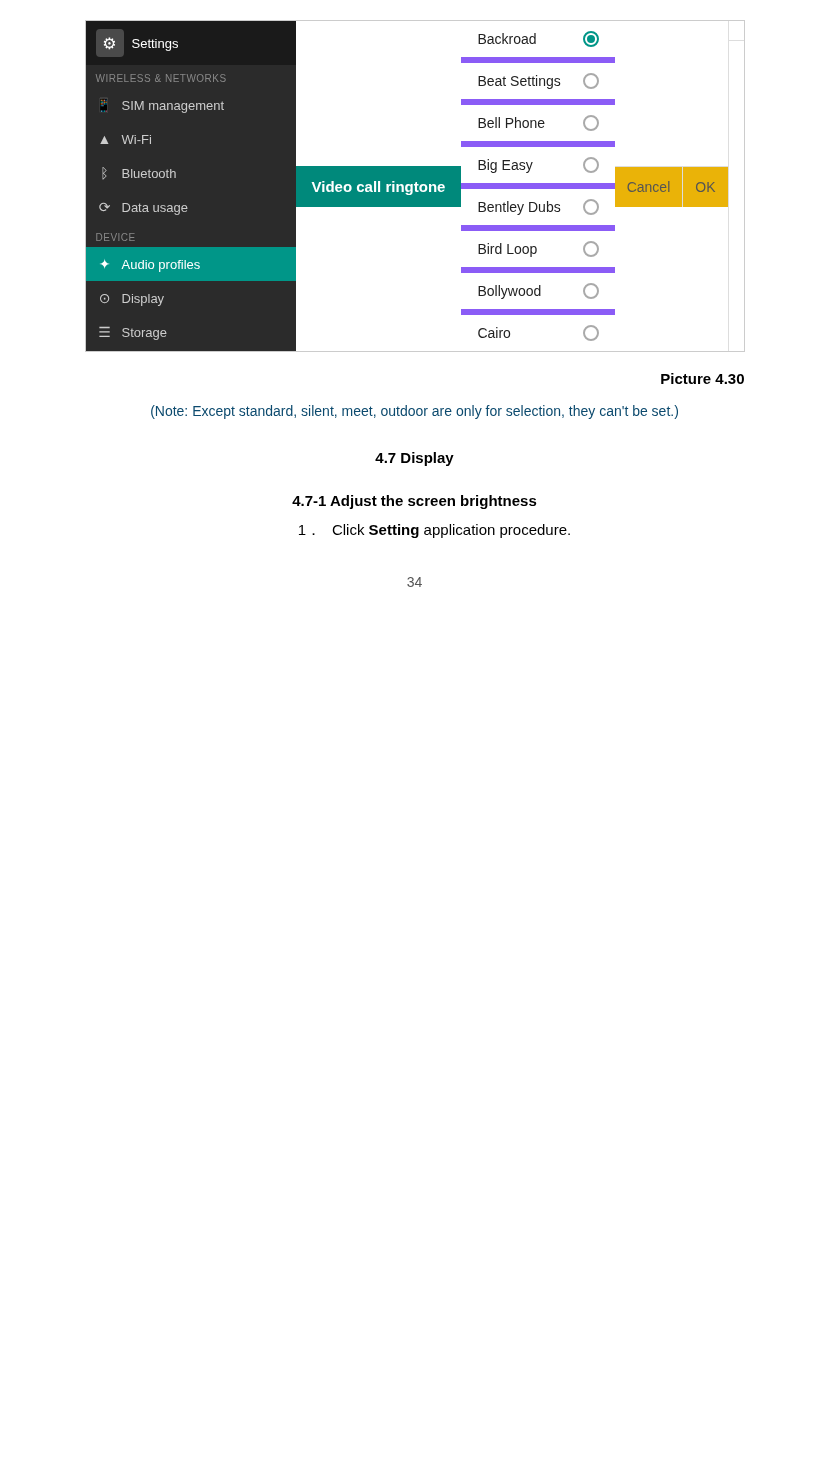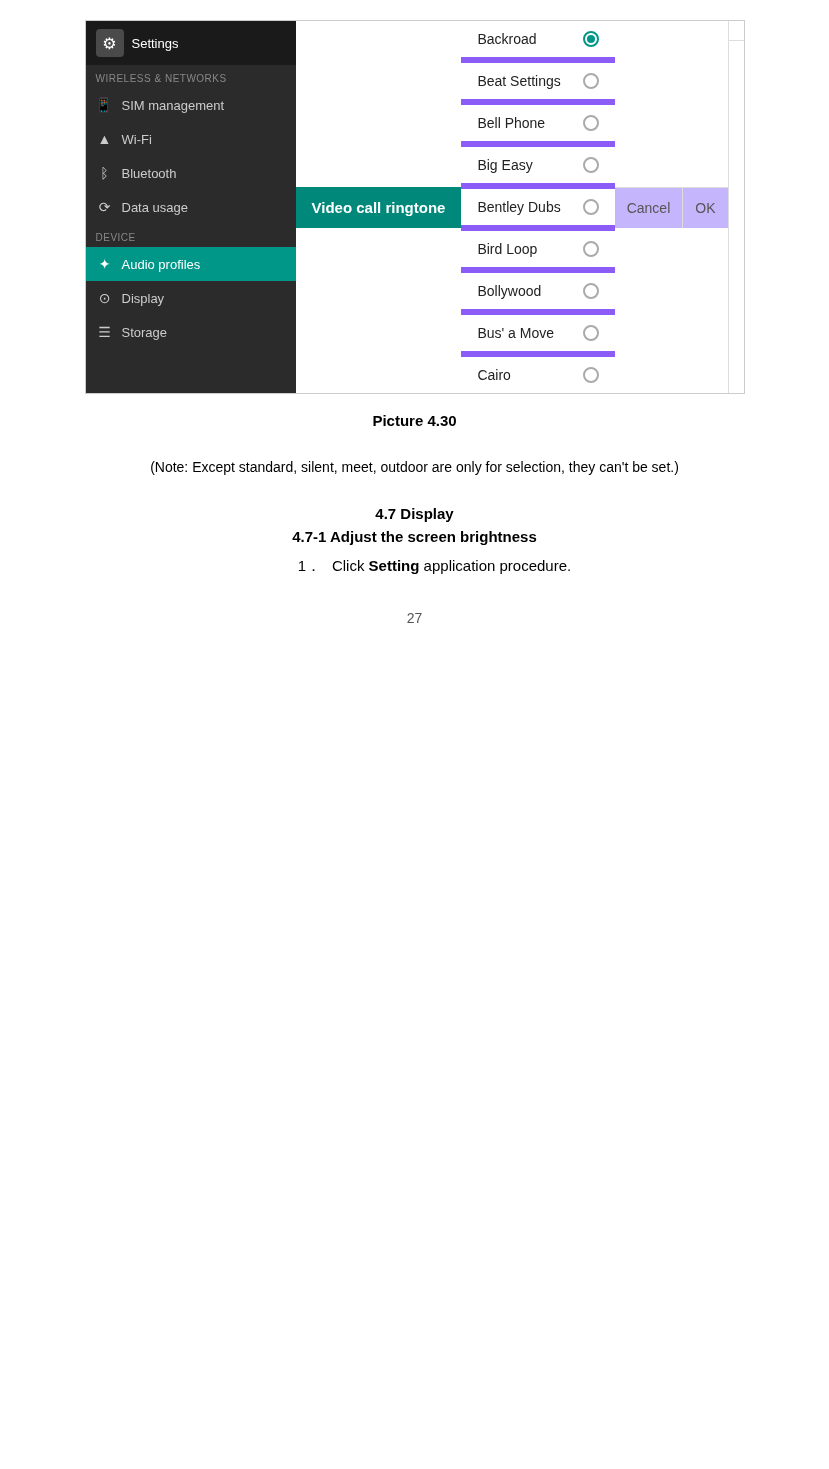--- a/index.html
+++ b/index.html
@@ -137,45 +137,45 @@
       border-top: 1px solid #ddd;
     }
     .dialog-btn {
       flex: 1;
       text-align: center;
       padding: 12px;
       font-size: 14px;
       color: #555;
       cursor: pointer;
       border: none;
-      background: #c4b5fd;
+      background: #eab308;
     }
     .dialog-btn + .dialog-btn {
       border-left: 1px solid #ddd;
     }
 
     
     .caption-area {
-      text-align: center;
-      margin: 18px auto 16px;
+      text-align: right;
+      margin: 18px auto 2px;
       width: 660px;
     }
     .caption-text {
       font-weight: bold;
       font-size: 15px;
     }
     .note-text {
-      color: #000000;
+      color: #0c4a6e;
       font-size: 14px;
       margin: 14px 40px;
     }
     .section-heading {
       font-weight: bold;
       font-size: 15px;
-      margin: 16px 40px 0;
+      margin: 16px 40px 20px;
     }
     .sub-heading {
       font-weight: bold;
       font-size: 15px;
       margin: 6px 24px 8px;
     }
     .body-text {
       font-size: 15px;
       margin: 4px 40px 4px 80px;
     }
@@ -270,24 +270,20 @@
         <div class="ringtone-item">
           <span>Bird Loop</span>
           <div class="radio-circle"></div>
         </div>
 
         <div class="ringtone-item">
           <span>Bollywood</span>
           <div class="radio-circle"></div>
         </div>
 
-        <div class="ringtone-item">
-          <span>Bus' a Move</span>
-          <div class="radio-circle"></div>
-        </div>
 
         <div class="ringtone-item">
           <span>Cairo</span>
           <div class="radio-circle"></div>
         </div>
       </div>
       <div class="dialog-buttons">
         <button class="dialog-btn">Cancel</button>
         <button class="dialog-btn">OK</button>
       </div>
@@ -306,14 +302,14 @@
 
   <div class="section-heading">4.7 Display</div>
 
   <div class="sub-heading">4.7-1 Adjust the screen brightness</div>
 
   <div class="body-text">
     <span class="step-num">1．</span>
     Click <strong>Setting</strong><span> application procedure.</span>
   </div>
 
-  <div class="page-number">27</div>
+  <div class="page-number">34</div>
 </div>
 
 </body></html>

